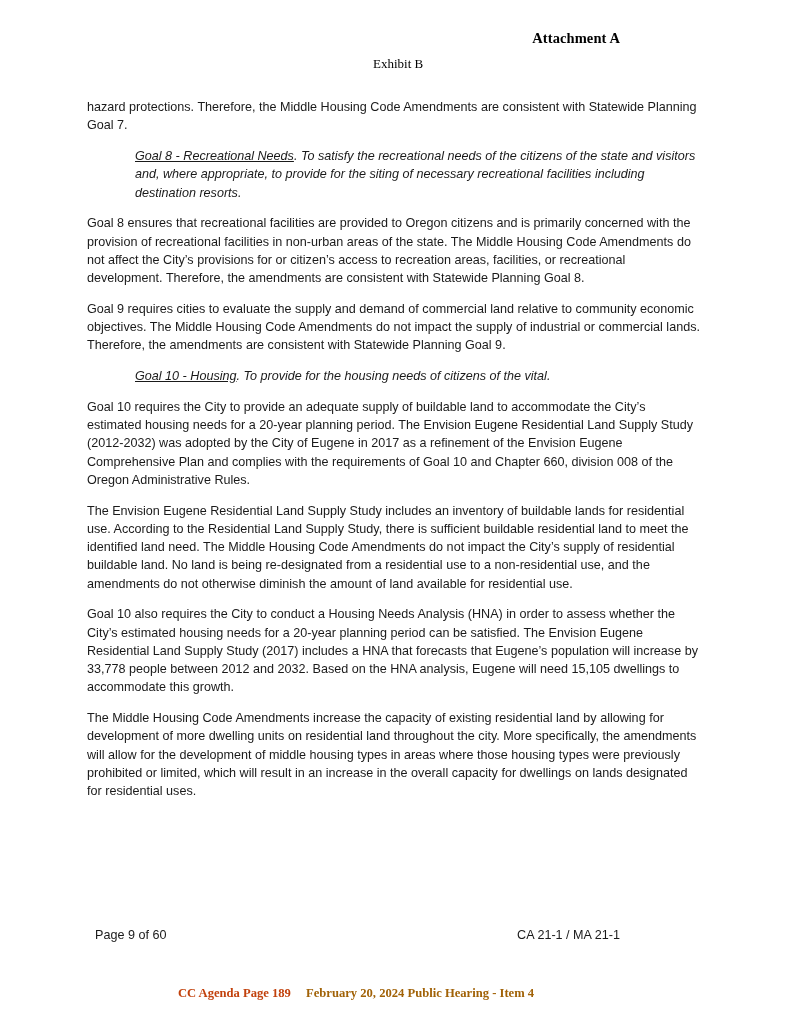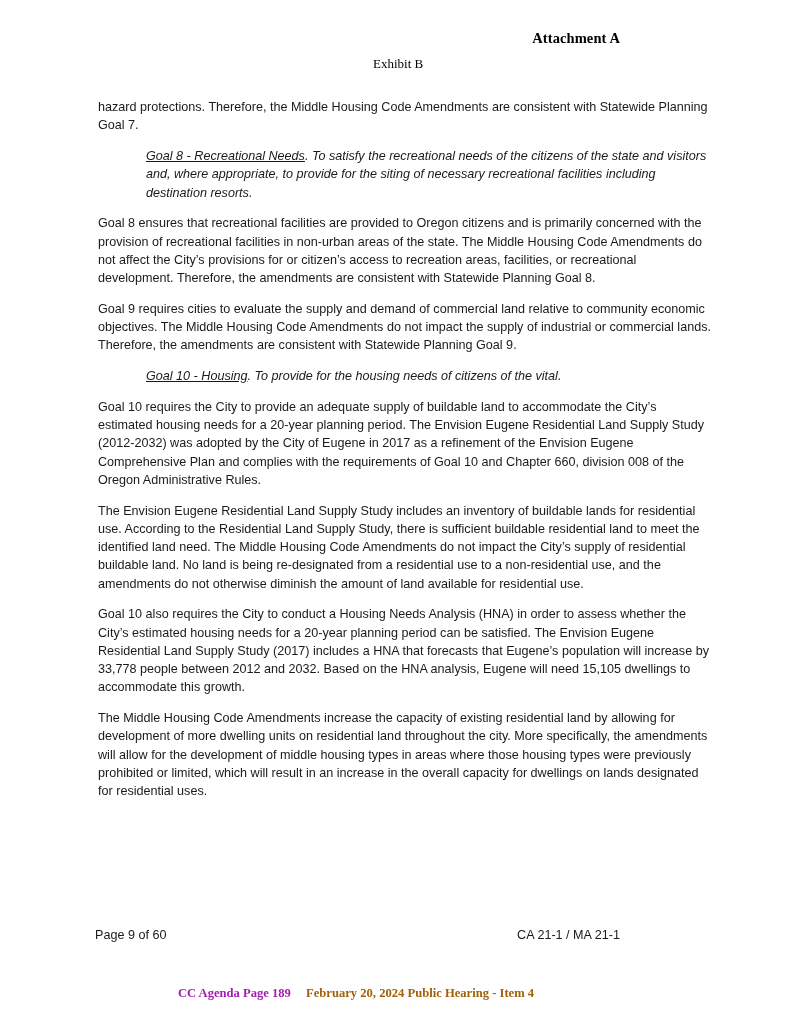--- a/index.html
+++ b/index.html
@@ -37,21 +37,21 @@
     left: 373px;
     font-family: "Liberation Serif", serif;
     font-size: 13px;
     margin-top: 7px;
   }
 
   
   .content {
     position: absolute;
     top: 98px;
-    left: 98px;
+    left: 87px;
     width: 615px;
     font-family: "Liberation Sans", sans-serif;
     font-size: 12.6px;
     line-height: 1.45;
     color: #1a1a1a;
   }
   .para {
     margin: 0 0 12.5px 0;
     text-align: left;
   }
@@ -82,21 +82,21 @@
     position: absolute;
     left: 0;
     right: 0;
     top: 986px;
     text-align: center;
     font-family: "Liberation Serif", serif;
     font-size: 12.6px;
     font-weight: bold;
   }
   .bottom-bar .agenda {
-    color: #a21caf;
+    color: #c2410c;
   }
   .bottom-bar .hearing {
     color: #a16207;
     margin-left: 12px;
   }
 </style>
 </head>
 <body>
 
 <div class="page">

